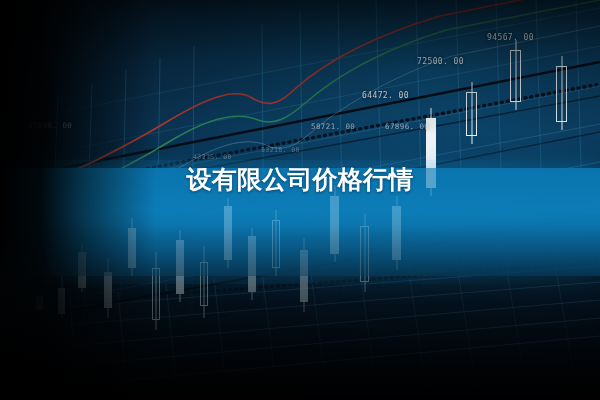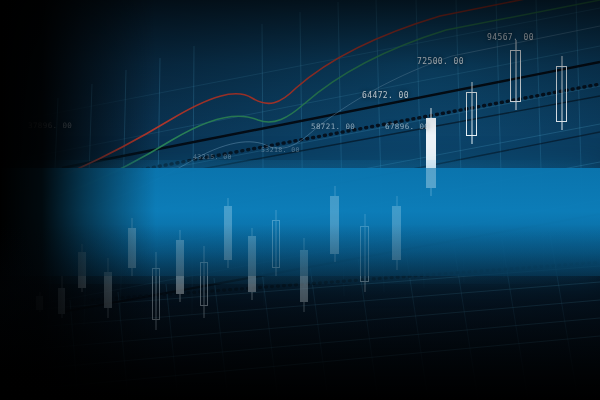--- a/index.html
+++ b/index.html
@@ -338,15 +338,16 @@
       <div class="plabel" style="left: 261px; top: 146px; font-size: 6.5px; opacity: 0.32;">53218. 00</div>
       <div class="plabel" style="left: 193px; top: 153px; font-size: 6.5px; opacity: 0.32;">43215. 00</div>
       <div class="plabel" style="left: 28px; top: 121px; font-size: 7.5px; opacity: 0.62;">37896. 00</div>
     </div>
 
   <div class="layer bg-topdark"></div>
   <div class="layer bg-leftdark"></div>
   <div class="layer bg-botdark"></div>
 
   <div class="headline">
+    <span class="l2">设有限公司价格行情</span>
   </div>
 
 </div>
 
 </body></html>

